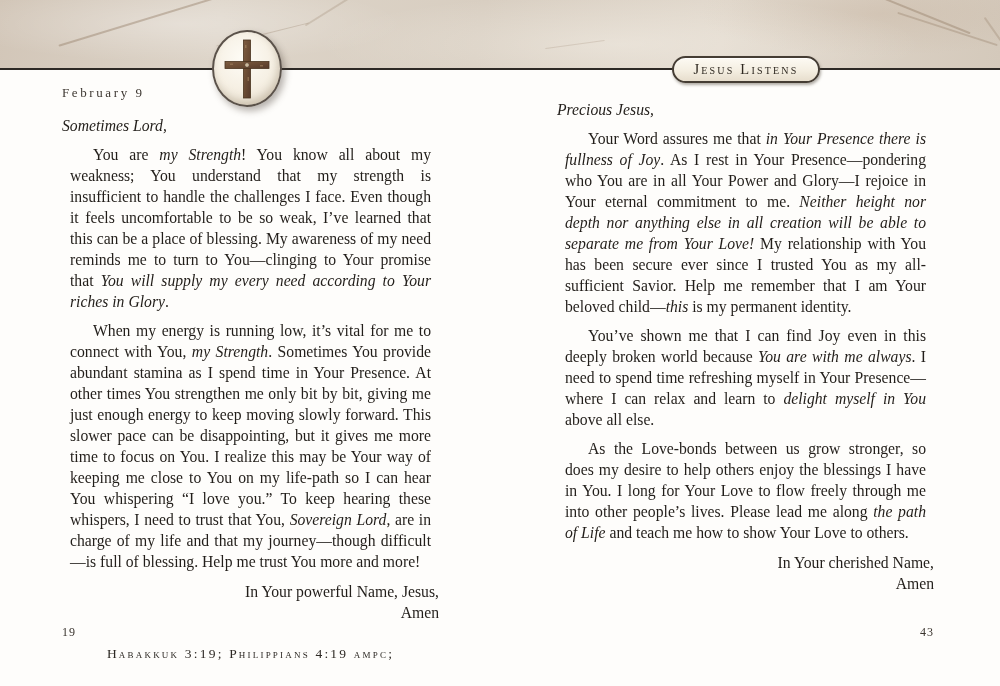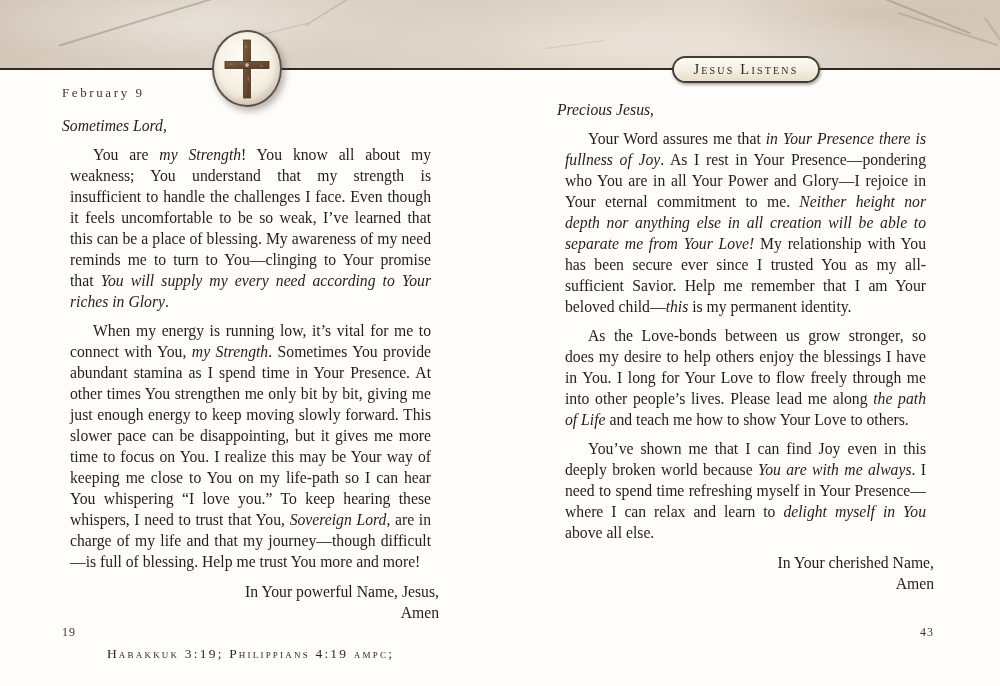--- a/index.html
+++ b/index.html
@@ -141,22 +141,22 @@
     <div class="refs">
       <div>Habakkuk 3:19; Philippians 4:19 ampc;</div>
     </div>
     <div class="pagenum">19</div>
   </div>
 
   <div class="page page-right">
     <div class="body-text">
       <p class="salutation">Precious Jesus,</p>
       <p class="para"><span>Your Word assures me that </span><span class="it">in Your Presence there is fullness of Joy</span><span>. As I rest in Your Presence—pondering who You are in all Your Power and Glory—I rejoice in Your eternal commitment to me. </span><span class="it">Neither height nor depth nor anything else in all creation will be able to separate me from Your Love!</span><span> My relationship with You has been secure ever since I trusted You as my all-sufficient Savior. Help me remember that I am Your beloved child—</span><span class="it">this</span><span> is my permanent identity.</span></p>
+      <p class="para"><span>You’ve shown me that I can find Joy even in this deeply broken world because </span><span class="it">You are with me always</span><span>. I need to spend time refreshing myself in Your Presence—where I can relax and learn to </span><span class="it">delight myself in You</span><span> above all else.</span></p>
       <p class="para"><span>As the Love-bonds between us grow stronger, so does my desire to help others enjoy the blessings I have in You. I long for Your Love to flow freely through me into other people’s lives. Please lead me along </span><span class="it">the path of Life</span><span> and teach me how to show Your Love to others.</span></p>
-      <p class="para"><span>You’ve shown me that I can find Joy even in this deeply broken world because </span><span class="it">You are with me always</span><span>. I need to spend time refreshing myself in Your Presence—where I can relax and learn to </span><span class="it">delight myself in You</span><span> above all else.</span></p>
     </div>
     <div class="closing">
       <div>In Your cherished Name,</div>
       <div>Amen</div>
     </div>
     <div class="refs">
     </div>
     <div class="pagenum">43</div>
   </div>
 

